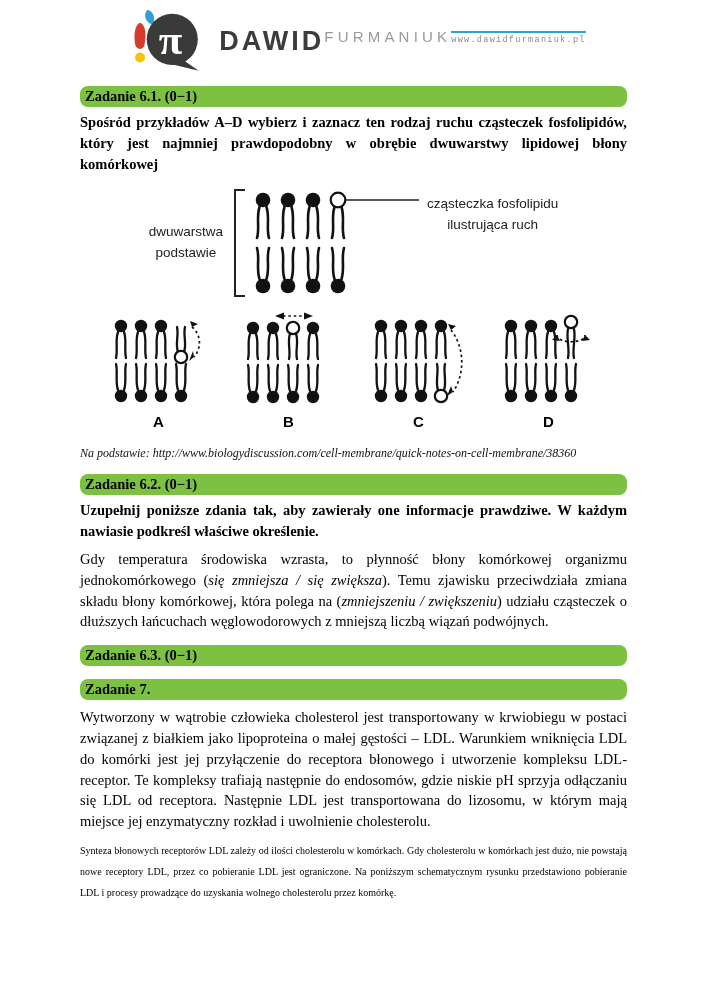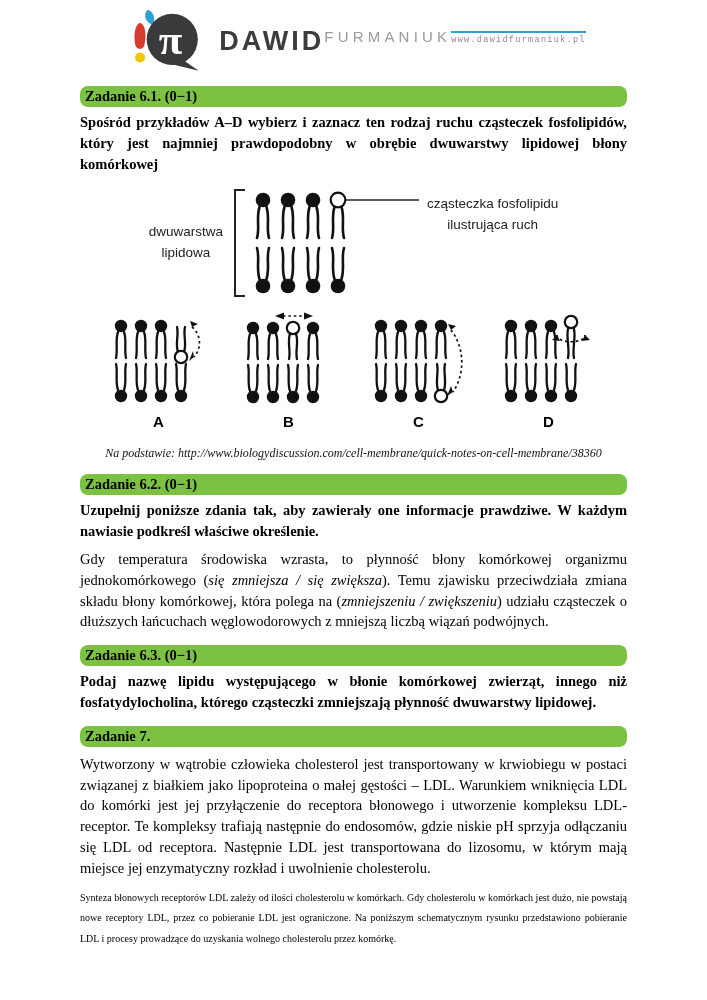--- a/index.html
+++ b/index.html
@@ -25,21 +25,21 @@
   .p-norm2{text-align:justify;font-size:10px;line-height:20.8px;margin:9px 0 18px;}
   
   .fig1{display:flex;align-items:center;justify-content:center;margin:12px 0 0;gap:6px;
         font-family:"Liberation Sans",sans-serif;}
   .fig1-label{font-size:13.5px;line-height:1.55;text-align:center;color:#222;}
   .fig1-callout{font-size:13.5px;line-height:1.55;text-align:center;color:#222;
                 align-self:flex-start;margin-top:8px;}
   .fig2{display:flex;justify-content:center;gap:30px;margin:12px 0 0;}
   .panel{text-align:center;}
   .panel-letter{font-family:"Liberation Sans",sans-serif;font-weight:bold;font-size:15px;margin-top:1px;}
-  .source{font-style:italic;font-size:12px;text-align:center;margin-top:16px;color:#111;}
+  .source{font-style:italic;font-size:12px;text-align:left;margin-top:16px;color:#111;}
   
   .tail{fill:none;stroke:#111;stroke-width:2.3;stroke-linecap:round;}
   .tailBig{fill:none;stroke:#111;stroke-width:2.6;stroke-linecap:round;}
   .head{fill:#111;}
   .headw{fill:#fff;stroke:#111;stroke-width:2.2;}
   .dash{fill:none;stroke:#111;stroke-width:1.7;stroke-dasharray:2.5 2.9;}
   .ah{fill:#111;stroke:none;}
   .bracket{fill:none;stroke:#222;stroke-width:2;}
   .callout-line{stroke:#222;stroke-width:1.6;}
 </style>
@@ -70,21 +70,21 @@
   </header>
 
   <main class="content">
 
     <div class="task-bar first-bar">Zadanie 6.1. (0−1)</div>
     <p class="p-bold">Spośród przykładów A–D wybierz i zaznacz ten rodzaj ruchu cząsteczek fosfolipidów, który jest najmniej prawdopodobny w obrębie dwuwarstwy lipidowej błony komórkowej</p>
 
     <figure class="fig1" style="margin-left:0;margin-right:0;">
       <div class="fig1-label">
         <div>dwuwarstwa</div>
-        <div>lipidowa</div>
+        <div>podstawie</div>
       </div>
       <svg width="192" height="114" viewBox="0 0 192 114">
         <defs>
           <g id="f1u">
               <circle class="head" cx="0" cy="14" r="7.3"></circle>
             <path class="tailBig" d="M-3.5 21 C-7 32 -3 42 -6 52"></path>
             <path class="tailBig" d="M3.5 21 C7 32 3 42 6 52"></path>
             </g>
           <g id="f1d">
               <circle class="head" cx="0" cy="100" r="7.3"></circle>
@@ -240,20 +240,19 @@
       </div>
     </figure>
 
     <div class="source">Na podstawie: http://www.biologydiscussion.com/cell-membrane/quick-notes-on-cell-membrane/38360</div>
 
     <div class="task-bar">Zadanie 6.2. (0−1)</div>
     <p class="p-bold">Uzupełnij poniższe zdania tak, aby zawierały one informacje prawdziwe. W każdym nawiasie podkreśl właściwe określenie.</p>
     <p class="p-norm"><span>Gdy temperatura środowiska wzrasta, to płynność błony komórkowej organizmu jednokomórkowego (</span><i>się zmniejsza / się zwiększa</i><span>). Temu zjawisku przeciwdziała zmiana składu błony komórkowej, która polega na (</span><i>zmniejszeniu / zwiększeniu</i><span>) udziału cząsteczek o dłuższych łańcuchach węglowodorowych z mniejszą liczbą wiązań podwójnych.</span></p>
 
     <div class="task-bar">Zadanie 6.3. (0−1)</div>
-    <p class="p-bold">Podaj nazwę lipidu występującego w błonie komórkowej zwierząt, innego niż fosfatydylocholina, którego cząsteczki zmniejszają płynność dwuwarstwy lipidowej.</p>
 
     <div class="task-bar">Zadanie 7.</div>
     <p class="p-norm">Wytworzony w wątrobie człowieka cholesterol jest transportowany w krwiobiegu w postaci związanej z białkiem jako lipoproteina o małej gęstości – LDL. Warunkiem wniknięcia LDL do komórki jest jej przyłączenie do receptora błonowego i utworzenie kompleksu LDL-receptor. Te kompleksy trafiają następnie do endosomów, gdzie niskie pH sprzyja odłączaniu się LDL od receptora. Następnie LDL jest transportowana do lizosomu, w którym mają miejsce jej enzymatyczny rozkład i uwolnienie cholesterolu.</p>
     <p class="p-norm2">Synteza błonowych receptorów LDL zależy od ilości cholesterolu w komórkach. Gdy cholesterolu w komórkach jest dużo, nie powstają nowe receptory LDL, przez co pobieranie LDL jest ograniczone. Na poniższym schematycznym rysunku przedstawiono pobieranie LDL i procesy prowadzące do uzyskania wolnego cholesterolu przez komórkę.</p>
 
   </main>
 </div>
 
 </body></html>

